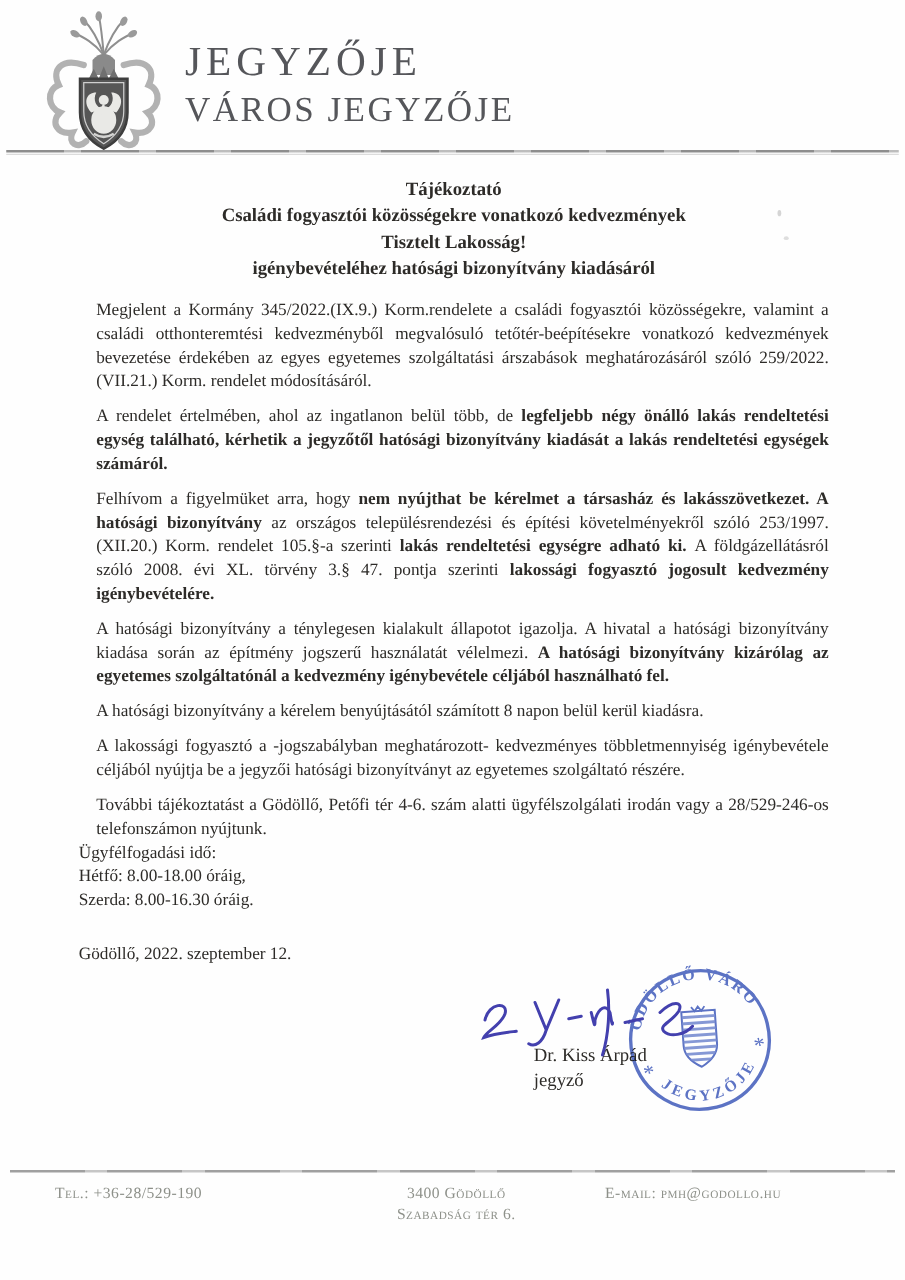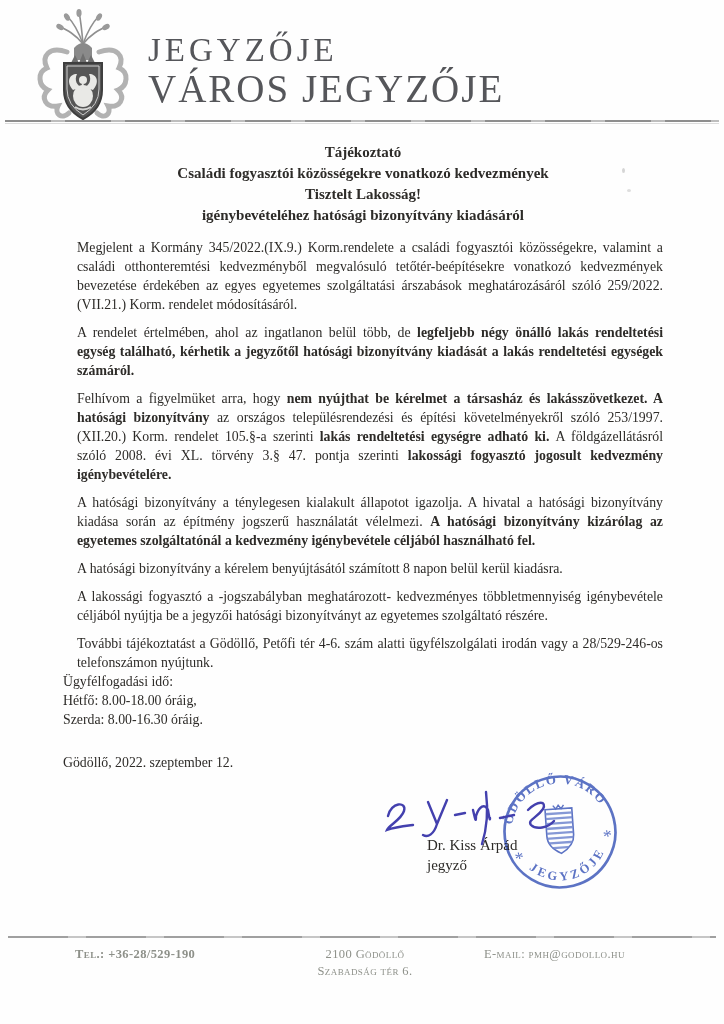--- a/index.html
+++ b/index.html
@@ -5,21 +5,21 @@
   html,body{margin:0;padding:0;background:#e8e8e8;}
   .page{
     position:relative;width:724px;height:1024px;margin:0 auto;
     background:#fefefe;overflow:hidden;
     font-family:"Liberation Serif", serif;color:#2d2b28;
   }
   
   .crest{position:absolute;left:33px;top:8px;width:100px;height:118px;}
   .org{position:absolute;left:148px;top:30px;color:#55565a;}
   .org-line1{font-size:33px;letter-spacing:4px;line-height:40px;font-weight:400;}
-  .org-line2{font-size:39px;letter-spacing:2px;line-height:38px;font-weight:400;}
+  .org-line2{font-size:28px;letter-spacing:2px;line-height:38px;font-weight:400;}
   .rule-top{position:absolute;left:5px;right:5px;top:120px;height:2px;
     background:repeating-linear-gradient(90deg,#8e8e8e 0 46px,#bdbdbd 46px 60px);}
   .rule-top-shadow{position:absolute;left:5px;right:5px;top:123px;height:1px;background:#dcdcdc;}
   
   .letter{position:absolute;left:63px;top:142px;width:600px;
     font-size:13.8px;line-height:19px;text-align:justify;}
   .title-block{text-align:center;font-weight:bold;font-size:15px;line-height:21px;margin:0 0 12px 0;}
   .title-block p{margin:0;text-align:center;}
   .para{margin:0 0 9px 14px;}
   .para b{font-weight:bold;}
@@ -30,21 +30,21 @@
   .signature{position:absolute;left:378px;top:788px;width:195px;height:62px;z-index:3;}
   .signer{position:absolute;left:427px;top:835px;font-size:15px;line-height:20px;z-index:1;}
   .signer p{margin:0;}
   .stamp{position:absolute;left:493px;top:765px;width:134px;height:134px;z-index:2;
     mix-blend-mode:multiply;opacity:.92;}
   
   .rule-bottom{position:absolute;left:8px;right:8px;top:936px;height:2px;
     background:repeating-linear-gradient(90deg,#a0a0a0 0 60px,#c6c6c6 60px 78px);}
   .footer-row{position:absolute;left:0;right:0;top:946px;display:flex;
     color:#8d9089;font-size:12.5px;line-height:17px;font-variant:small-caps;letter-spacing:.4px;}
-  .fcol-phone{width:290px;padding-left:75px;box-sizing:border-box;font-weight:bold;}
+  .fcol-phone{width:290px;padding-left:44px;box-sizing:border-box;}
   .fcol-addr{width:150px;text-align:center;}
   .fcol-mail{flex:1;padding-left:44px;}
   
   .speck{position:absolute;background:#b9b9b9;border-radius:50%;}
   .speck.s1{left:622px;top:168px;width:3px;height:5px;opacity:.6;}
   .speck.s2{left:627px;top:189px;width:4px;height:3px;opacity:.45;}
 </style>
 </head>
 <body>
 
@@ -184,19 +184,19 @@
         <path d="M122,30 L136,27"></path>
         <path d="M150,22 C160,12 169,13 165,21 C159,30 149,32 153,37 C158,42 170,40 176,33"></path>
       </g>
     </svg>
   </div>
 
   <div class="rule-bottom"></div>
   <div class="footer-row">
     <div class="fcol-phone">Tel.: +36-28/529-190</div>
     <div class="fcol-addr">
-      <div>2100 Gödöllő</div>
+      <div>3400 Gödöllő</div>
       <div>Szabadság tér 6.</div>
     </div>
     <div class="fcol-mail">E-mail: pmh@godollo.hu</div>
   </div>
 
 </div>
 
 </body></html>

